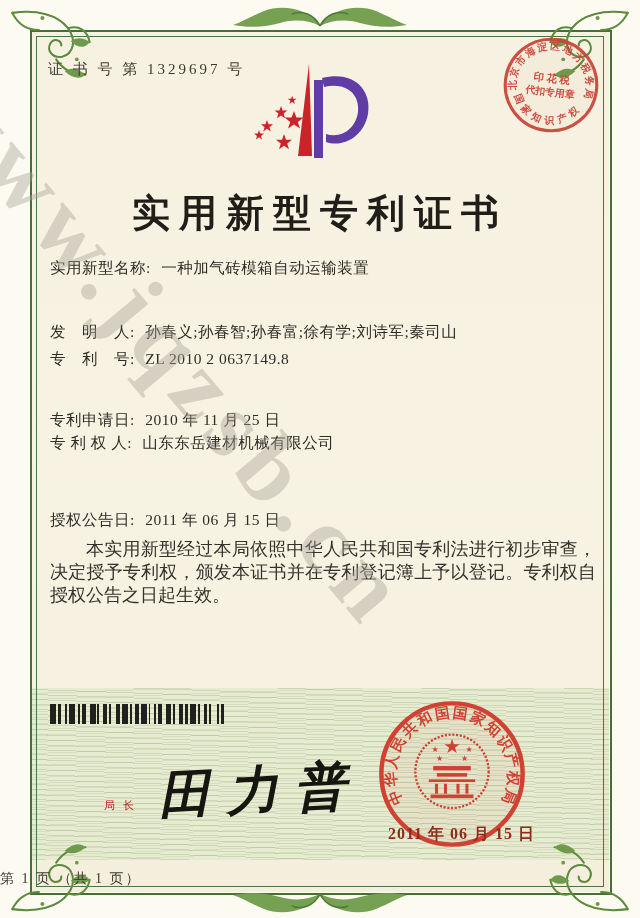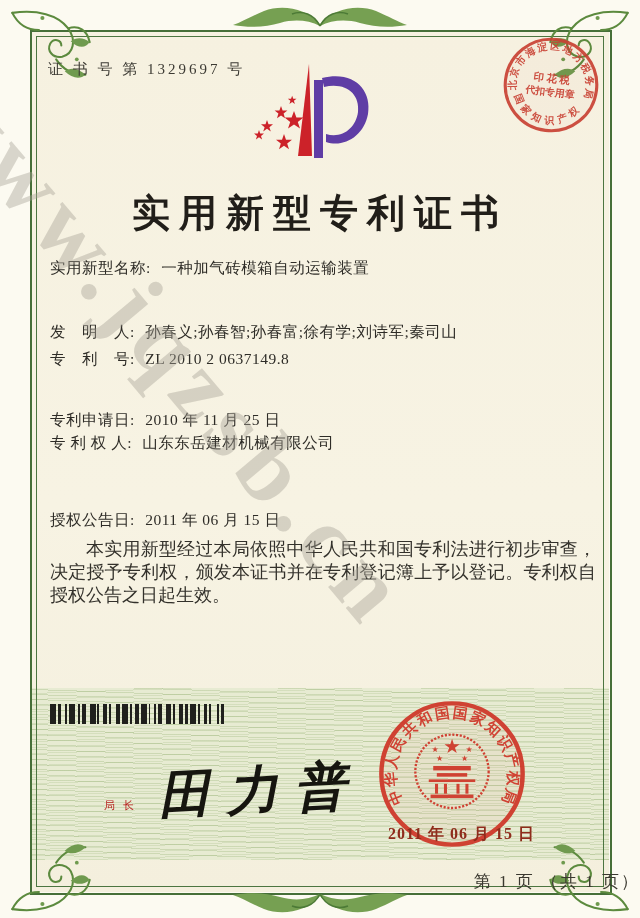--- a/index.html
+++ b/index.html
@@ -36,21 +36,21 @@
   .barcode i{display:block;height:100%;background:#20201d;}
   .barcode i.sp{background:transparent;}
   .director{position:absolute;left:104px;top:798px;font-size:11px;letter-spacing:8px;color:#b91c1c;z-index:4;}
   .signature{position:absolute;left:158px;top:756px;font-size:52px;font-weight:700;letter-spacing:16px;
              color:#16150f;transform:rotate(-3deg);z-index:4;font-style:italic;}
   .seal-svg{position:absolute;left:376px;top:698px;z-index:5;opacity:.94;}
   .seal-date{position:absolute;left:388px;top:824px;font-size:16px;font-weight:700;color:#8f2c1c;
              letter-spacing:1px;z-index:6;}
   .tax-stamp{position:absolute;left:499px;top:33px;z-index:4;opacity:.92;transform:rotate(7deg);}
   .logo{position:absolute;left:250px;top:56px;z-index:4;}
-  .footer{position:absolute;left:0;width:640px;top:870px;text-align:right;font-size:17px;
+  .footer{position:absolute;left:0;width:640px;top:870px;text-align:left;font-size:14px;
           letter-spacing:2px;color:#3a382f;z-index:4;}
   .watermark{
     position:absolute;left:-6px;top:52px;z-index:9;pointer-events:none;
     transform:rotate(50deg);transform-origin:0 0;
     font-size:96px;font-weight:700;letter-spacing:10px;white-space:nowrap;
     color:rgba(168,163,150,.42);
   }
 </style>
 </head>
 <body>

